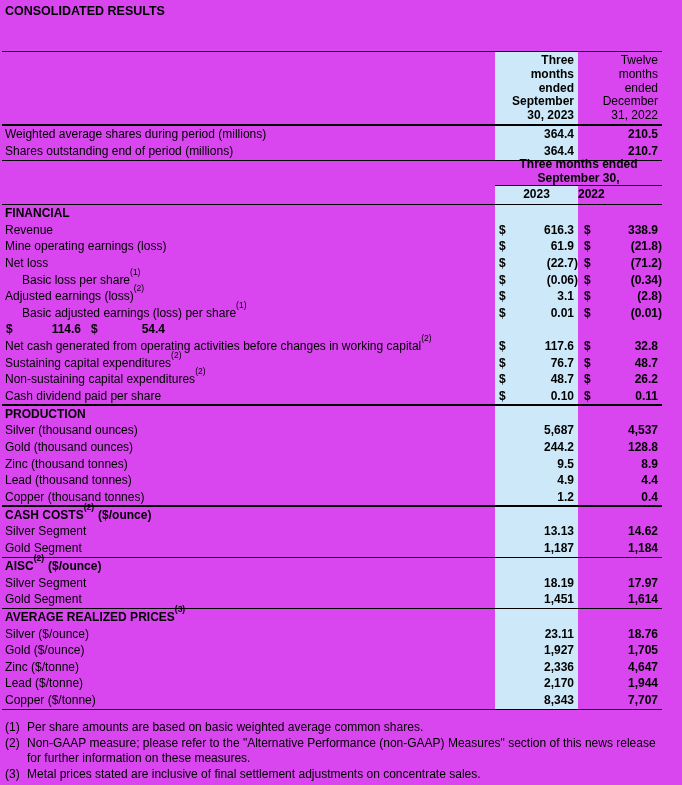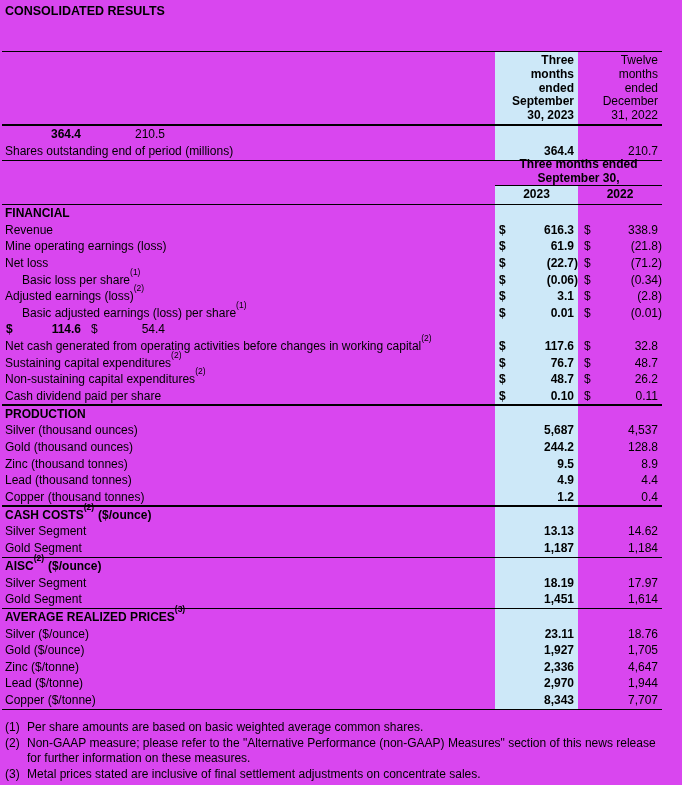--- a/index.html
+++ b/index.html
@@ -29,35 +29,35 @@
   .t1c23 { font-weight:bold; }
   .t1c22 { width:84px; }
 
   
   .row { display:flex; height:17px; line-height:17px; }
   .mrow { height:16.6px; line-height:16.6px; }
   .lbl { flex:1; padding-left:3px; white-space:nowrap; }
   .lbl.indent { padding-left:20px; }
   .c23, .c22 { position:relative; display:flex; justify-content:flex-end; }
   .c23 { width:83px; font-weight:bold; }
-  .c22 { width:84px; }
+  .c22 { width:84px;font-weight:bold; }
   .ds { position:absolute; }
   .c23 .ds { left:4px; }
   .c22 .ds { left:6px; }
   .val { padding-right:4px; }
   .val.paren { padding-right:0; }
 
   
   .mt-period { margin-left:493px; width:167px; text-align:center; font-weight:bold;
                line-height:13.5px; padding-top:2px; }
   .mt-prule { margin-left:493px; width:167px; height:1.4px; background:#000; }
   .mt-years { display:flex; height:17.5px; line-height:17.5px; font-weight:bold; }
   .mt-years .sp { flex:1; }
   .y23 { width:83px; text-align:center;margin-left:28px; }
-  .y22 { width:84px; text-align:center; }
+  .y22 { width:84px; text-align:left; }
 
   .sec-title { height:16.6px; line-height:16.6px; font-weight:bold; padding-left:3px; white-space:nowrap; }
   .sec-title-suffix { margin-left:4px; }
 
   sup { font-size:8.5px; line-height:0; position:relative; top:-4px; }
 
   
   .footnotes { position:absolute; left:5px; top:720px; width:656px; }
   .fn { position:relative; padding-left:22px; line-height:15.6px; }
   .fnm { position:absolute; left:0; top:0; }
@@ -86,20 +86,21 @@
             <div>Twelve</div>
             <div>months</div>
             <div>ended</div>
             <div>December</div>
             <div>31, 2022</div>
           </div>
       </div>
       <div class="rule"></div>
       <div id="shares-rows">
   <div class="row">
+    <div class="lbl">Weighted average shares during period (millions)</div>
     <div class="c23">
               <span class="val">364.4</span>
             </div>
     <div class="c22">
               <span class="val">210.5</span>
             </div>
   </div>
 
   <div class="row">
     <div class="lbl">Shares outstanding end of period (millions)</div>
@@ -404,21 +405,21 @@
                   <span class="val">2,336</span>
                 </div>
     <div class="c22">
                   <span class="val">4,647</span>
                 </div>
   </div>
 
   <div class="row mrow">
     <div class="lbl"><span class="lbl-text">Lead ($/tonne)</span></div>
     <div class="c23">
-                  <span class="val">2,970</span>
+                  <span class="val">2,170</span>
                 </div>
     <div class="c22">
                   <span class="val">1,944</span>
                 </div>
   </div>
 
   <div class="row mrow">
     <div class="lbl"><span class="lbl-text">Copper ($/tonne)</span></div>
     <div class="c23">
                   <span class="val">8,343</span>

